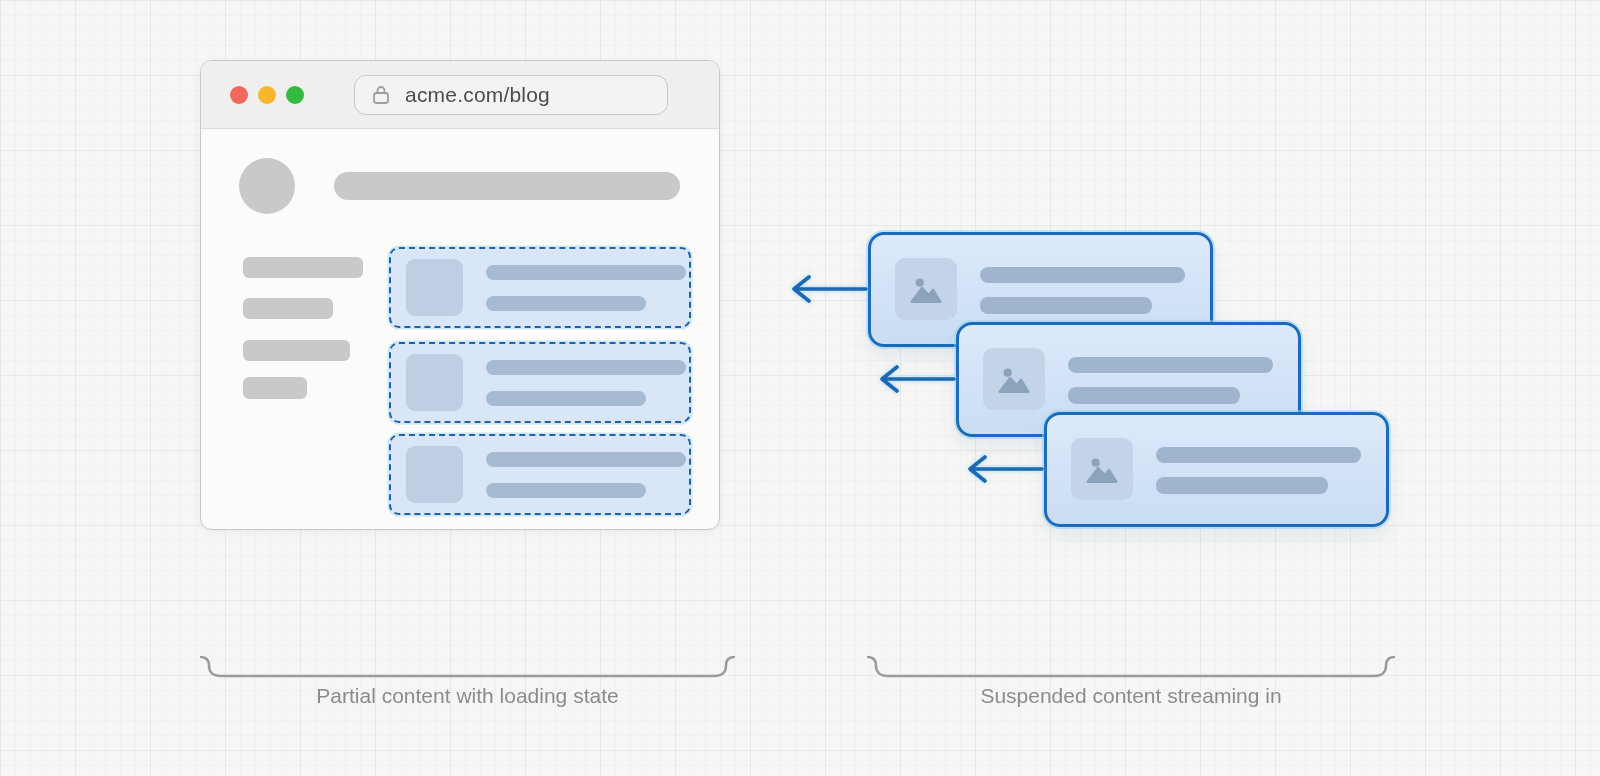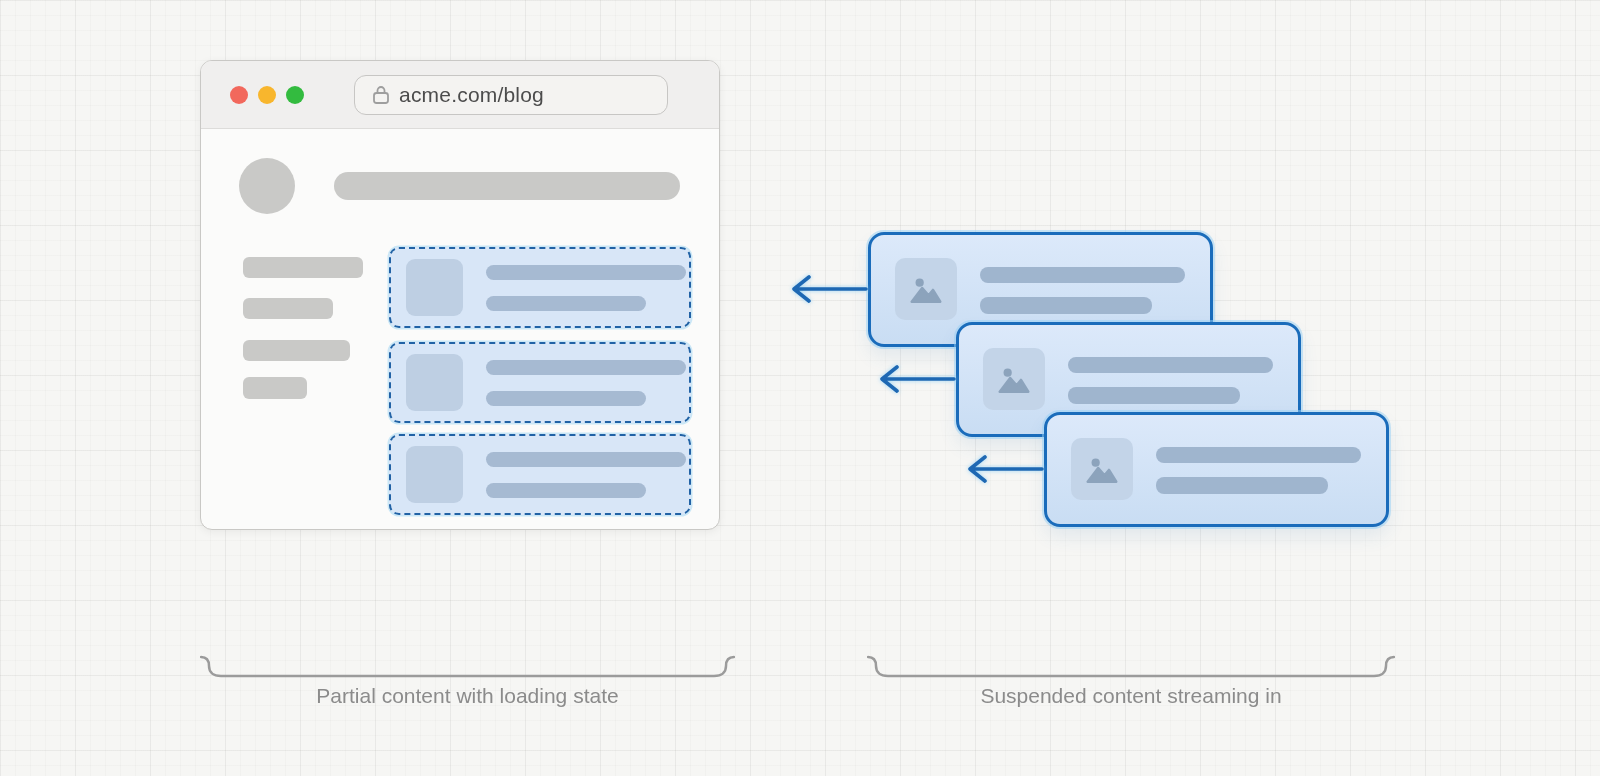--- a/index.html
+++ b/index.html
@@ -38,21 +38,21 @@
     border-bottom: 1px solid #dddcda;
     border-radius: 11px 11px 0 0;
   }
   .dot { width: 18px; height: 18px; border-radius: 50%; top: 25px; }
   .dot1 { left: 29px; } .dot2 { left: 57px; } .dot3 { left: 85px; }
   .urlbar {
     left: 153px; top: 14px; width: 314px; height: 40px;
     background: #f4f3f1;
     border: 1.5px solid #c7c6c4;
     border-radius: 12px;
-    display: flex; align-items: center; gap: 9px;
+    display: flex; align-items: center; gap: 15px;
     padding-left: 17px; box-sizing: border-box;
   }
   .url-text { font-size: 21px; color: #4c4c4c; letter-spacing: 0.2px; }
 
   .avatar { left: 38px; top: 97px; width: 56px; height: 56px; border-radius: 50%; background: var(--skeleton-gray); }
   .headerbar { left: 133px; top: 111px; width: 346px; height: 28px; border-radius: 14px; background: var(--skeleton-gray); }
   .gbar { left: 42px; height: 21px; border-radius: 6px; background: var(--skeleton-gray); }
   .gbar1 { top: 196px; width: 120px; }
   .gbar2 { top: 237px; width: 90px; }
   .gbar3 { top: 279px; width: 107px; }

